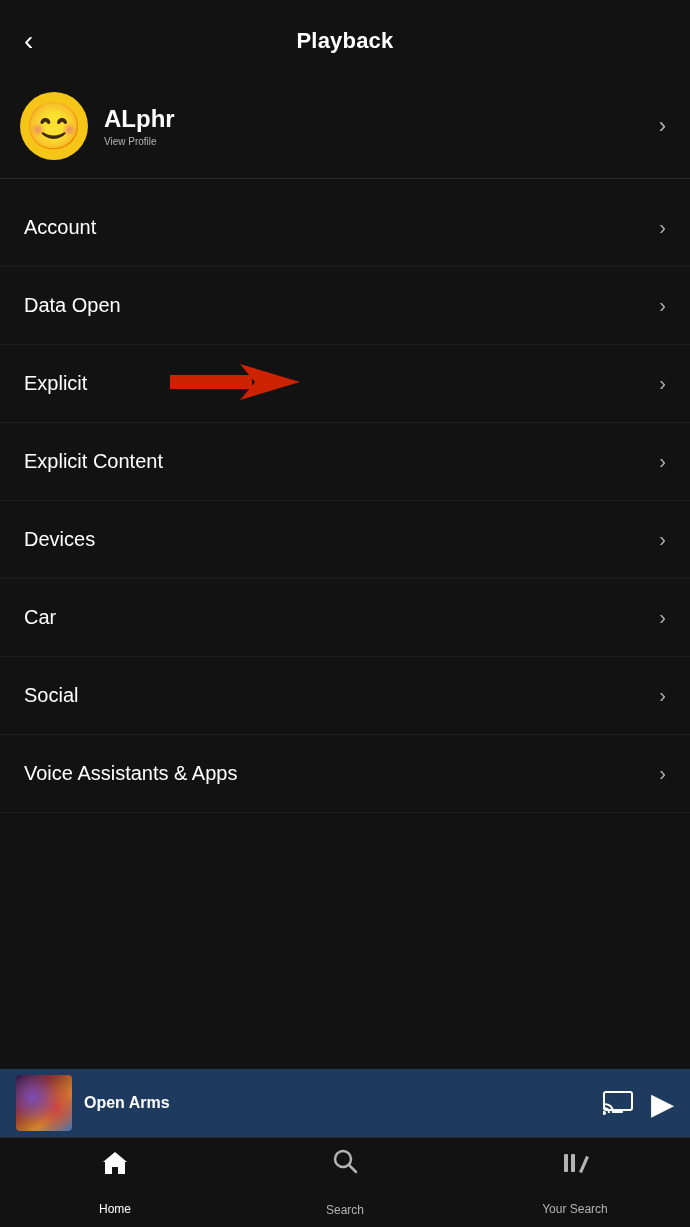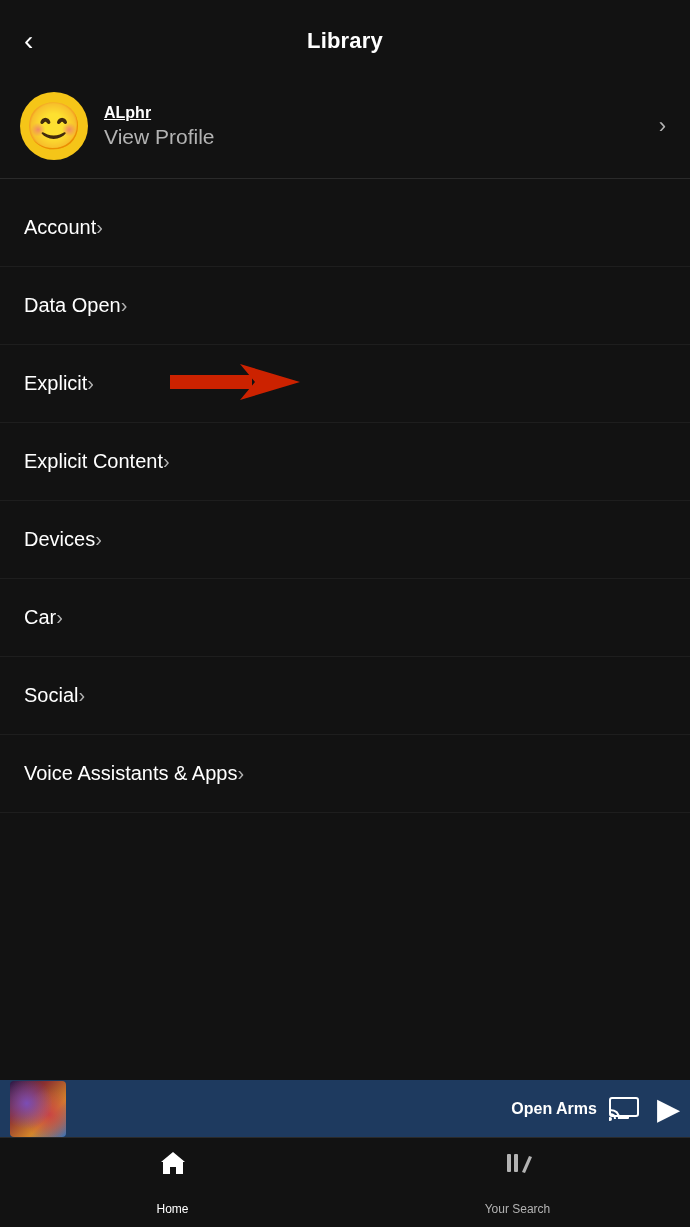--- a/index.html
+++ b/index.html
@@ -57,42 +57,42 @@
       justify-content: center;
       font-size: 42px;
       flex-shrink: 0;
       overflow: hidden;
     }
     .profile-info {
       flex: 1;
       margin-left: 16px;
     }
     .profile-name {
-      font-size: 16px;
+      font-size: 24px;
       font-weight: 700;
       color: #fff;
-      text-decoration: underline;
     }
     .profile-sub {
-      font-size: 21px;
+      font-size: 10px;
       color: #b3b3b3;
       margin-top: 3px;
     }
     .chevron {
       color: #b3b3b3;
       font-size: 22px;
     }
 
     
     .menu-list {
       list-style: none;
     }
     .menu-item {
       display: flex;
       align-items: center;
+      justify-content: space-between;
       padding: 0 24px;
       height: 78px;
       border-bottom: 1px solid #1e1e1e;
       cursor: pointer;
       position: relative;
     }
     .menu-item-label {
       font-size: 20px;
       color: #fff;
       font-weight: 400;
@@ -110,27 +110,26 @@
       transform: translateY(-50%);
       pointer-events: none;
     }
 
     
     .now-playing {
       position: absolute;
       bottom: 90px;
       left: 0;
       right: 0;
-      height: 57px;
+      height: 68px;
       background: #1e3a5f;
       display: flex;
       align-items: center;
-      padding: 0 10px;
+      padding: 0 16px;
       gap: 12px;
-      text-align: right;
     }
     .now-playing-art {
       width: 56px;
       height: 56px;
       border-radius: 4px;
       background: linear-gradient(135deg, #6b3fa0, #c94444, #e8a838, #4a90d9);
       flex-shrink: 0;
       overflow: hidden;
       position: relative;
     }
@@ -218,21 +217,21 @@
     .emoji-face {
       font-size: 46px;
       line-height: 1;
     }
   </style>
 </head>
 <body>
 
 <div class="header">
   <span class="header-back">‹</span>
-  <span class="header-title">Library</span>
+  <span class="header-title">Playback</span>
 </div>
 
 <div class="profile-row">
   <div class="profile-avatar">
     <span class="emoji-face">😊</span>
   </div>
   <div class="profile-info">
     <div class="profile-name">ALphr</div>
     <div class="profile-sub">View Profile</div>
   </div>
@@ -318,20 +317,29 @@
 
   <div class="nav-item">
     <span style="color:#fff;">
       <svg width="28" height="26" viewBox="0 0 28 26" fill="white">
         <path d="M14 2 L2 12 L4 12 L4 24 L11 24 L11 17 L17 17 L17 24 L24 24 L24 12 L26 12 Z"></path>
       </svg>
     </span>
     <span class="nav-label active">Home</span>
   </div>
 
+  <div class="nav-item">
+    <span style="color:#b3b3b3; font-size:26px;">
+      <svg width="26" height="26" viewBox="0 0 26 26" fill="none">
+        <circle cx="11" cy="11" r="8" stroke="#b3b3b3" stroke-width="2.5"></circle>
+        <line x1="17" y1="17" x2="24" y2="24" stroke="#b3b3b3" stroke-width="2.5" stroke-linecap="round"></line>
+      </svg>
+    </span>
+    <span class="nav-label">Search</span>
+  </div>
 
   <div class="nav-item">
     <span>
       <svg width="28" height="26" viewBox="0 0 28 26" fill="none">
         <rect x="3" y="4" width="4" height="18" rx="1" fill="#b3b3b3"></rect>
         <rect x="10" y="4" width="4" height="18" rx="1" fill="#b3b3b3"></rect>
         <path d="M18 22 L25 6 L28 7 L21 23 Z" fill="#b3b3b3"></path>
       </svg>
     </span>
     <span class="nav-label">Your Search</span>

